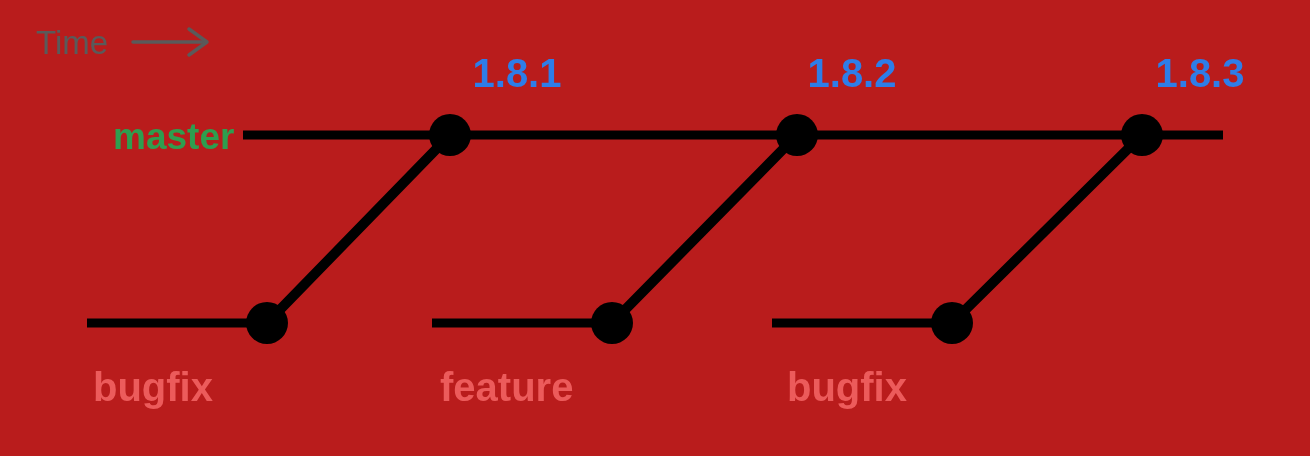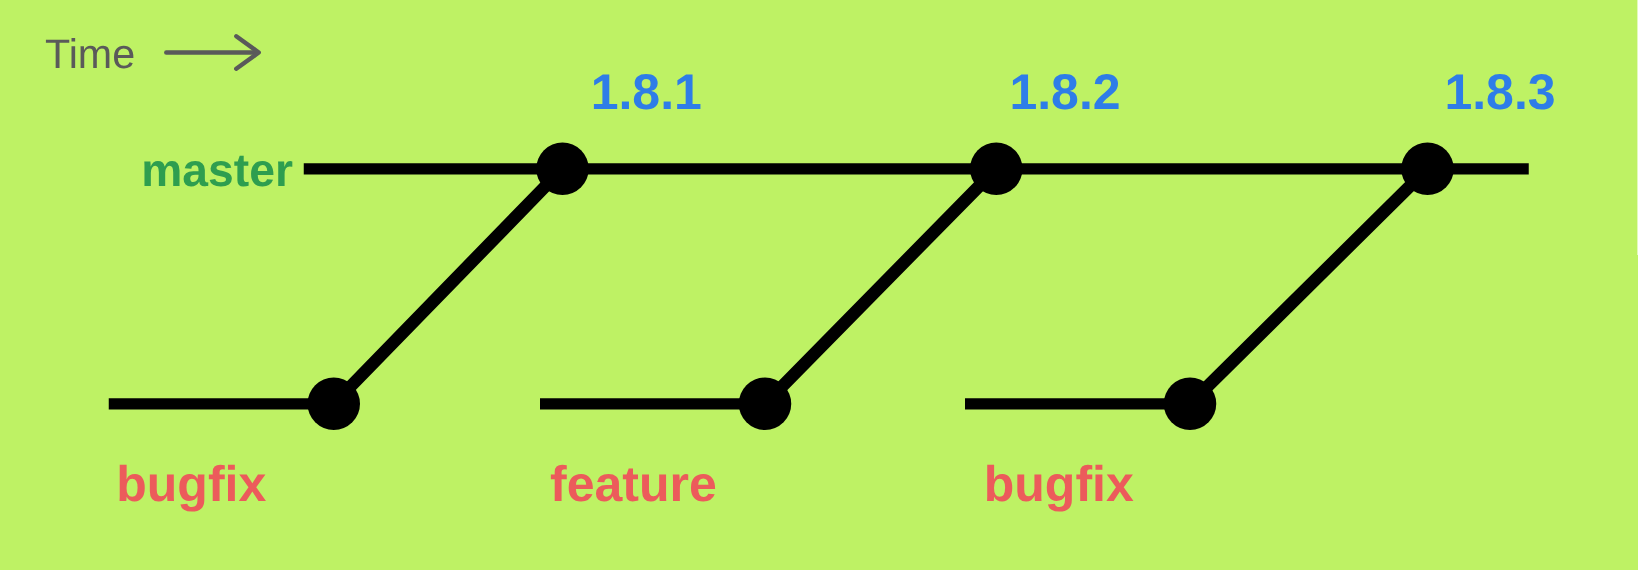--- a/index.html
+++ b/index.html
@@ -5,21 +5,21 @@
   html, body {
     margin: 0;
     padding: 0;
     background: #ffffff;
     font-family: "Liberation Sans", sans-serif;
   }
   .canvas {
     position: relative;
     width: 1310px;
     height: 456px;
-    background: #bef264;
+    background: #b91c1c;
     overflow: hidden;
   }
   svg { display: block; }
   .graph-line {
     stroke: #000000;
     stroke-width: 9;
     stroke-linecap: butt;
     fill: none;
   }
   .merge-line {

